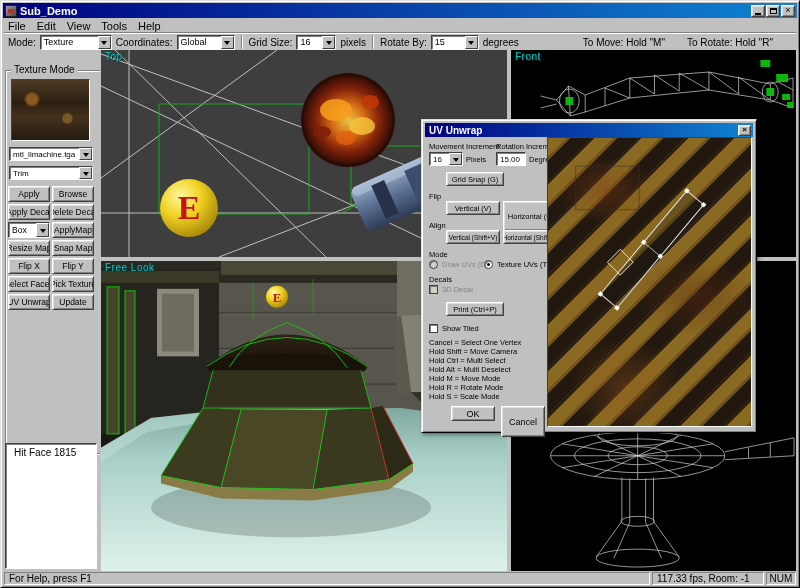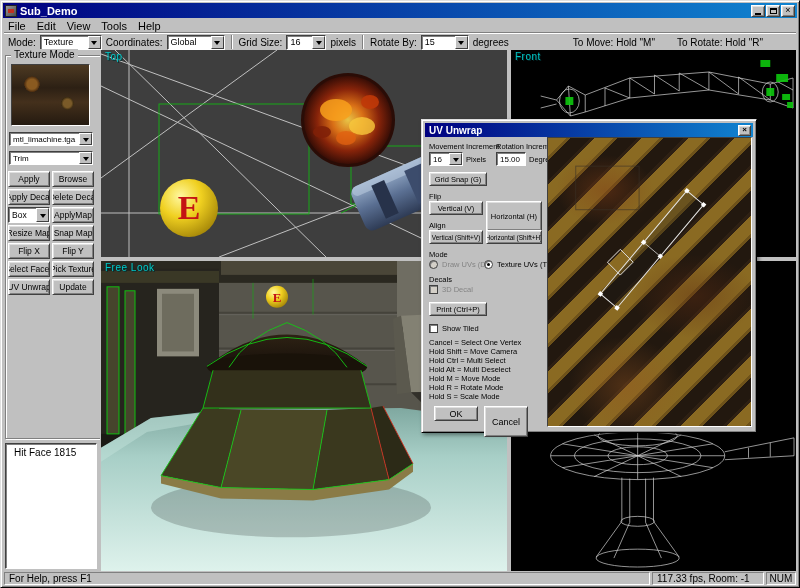--- a/index.html
+++ b/index.html
@@ -38,21 +38,21 @@
     border:1px solid; border-color:#404040 #fff #fff #404040;
     box-shadow: inset 1px 1px #808080; padding:0 15px 0 3px; font-size:9px; white-space:nowrap; overflow:hidden; }
   .combo .arrow-box { position:absolute; right:0; top:0; bottom:0; width:13px; background:#c0c0c0;
     border:1px solid; border-color:#fff #404040 #404040 #fff;
     display:flex; align-items:center; justify-content:center; }
   .tri-down { width:0; height:0; border:3px solid transparent; border-top:4px solid #000; margin-top:4px; }
   .hint { white-space:nowrap; }
 
   
   .left-panel { position:absolute; left:2px; top:49px; width:97px; bottom:16px; background:#c0c0c0; }
-  .groupbox { position:absolute; left:2px; top:5px; width:101px; height:384px;
+  .groupbox { position:absolute; left:2px; top:20px; width:101px; height:384px;
     border:1px solid #808080; box-shadow:1px 1px 0 #fff, inset 1px 1px 0 #fff; }
   .groupbox > .gb-label { position:absolute; top:-7px; left:5px; background:#c0c0c0;
     padding:0 3px; font-size:10px; }
   .tex-preview { position:absolute; left:5px; top:8px; width:79px; height:62px;
     border:1px solid; border-color:#404040 #fff #fff #404040;
     background:
       radial-gradient(circle 11px at 26% 32%, #8a5a20 0 45%, #4a2c10 70%, transparent 71%),
       radial-gradient(circle 9px at 72% 64%, #7a5a28 0 45%, #3a2a12 70%, transparent 71%),
       linear-gradient(180deg,#4e3a22 0%,#2c2014 38%,#44301c 62%,#241a10 100%); }
   .panel-combo { position:absolute; height:14px; font-size:8px; }
@@ -78,21 +78,21 @@
 
   
   .dialog { position:absolute; left:420px; top:118px; width:336px; height:314px; background:#c0c0c0;
     border:1px solid; border-color:#dfdfdf #000 #000 #dfdfdf;
     box-shadow: inset 1px 1px #fff, inset -1px -1px #808080, 2px 2px 4px rgba(0,0,0,.4); z-index:10; }
   .dialog .titlebar2 { position:absolute; left:3px; top:3px; right:3px; height:14px;
     background:linear-gradient(90deg,#000080,#1084d0); color:#fff;
     display:flex; align-items:center; padding:0 2px; font-size:10px; font-weight:bold; }
   .dialog .titlebar2 .t { flex:1; margin-left:2px; }
   .dlg-label { position:absolute; font-size:7.5px; white-space:nowrap; }
-  .dlg-btn { position:absolute; font-size:7.5px; }
+  .dlg-btn { position:absolute; font-size:7.5px;margin-left:17px; }
   .dlg-combo { position:absolute; height:14px; font-size:8px; }
   .dlg-edit { position:absolute; height:14px; background:#fff; font-size:8px;
     border:1px solid; border-color:#404040 #fff #fff #404040; box-shadow: inset 1px 1px #808080;
     display:flex; align-items:center; padding-left:3px; }
   .radio { width:9px; height:9px; border-radius:50%; background:#fff;
     border:1px solid #404040; box-shadow: inset 1px 1px #808080; position:relative; flex:none; }
   .radio.sel:after { content:""; position:absolute; left:2px; top:2px; width:3px; height:3px;
     border-radius:50%; background:#000; }
   .radio.dis { background:#d4d0c8; }
   .checkbox { width:9px; height:9px; background:#fff; border:1px solid #404040;
@@ -140,21 +140,21 @@
   <div class="menubar">
     <span class="menu-item">File</span>
     <span class="menu-item">Edit</span>
     <span class="menu-item">View</span>
     <span class="menu-item">Tools</span>
     <span class="menu-item">Help</span>
   </div>
 
   <div class="toolbar">
     <span>Mode:</span>
-    <div class="combo" style="width:62px">
+    <div class="combo" style="width:72px">
       <span>Texture</span>
       <span class="arrow-box">
           <span class="tri-down"></span>
         </span>
     </div>
     <span>Coordinates:</span>
     <div class="combo" style="width:58px">
       <span>Global</span>
       <span class="arrow-box">
           <span class="tri-down"></span>

